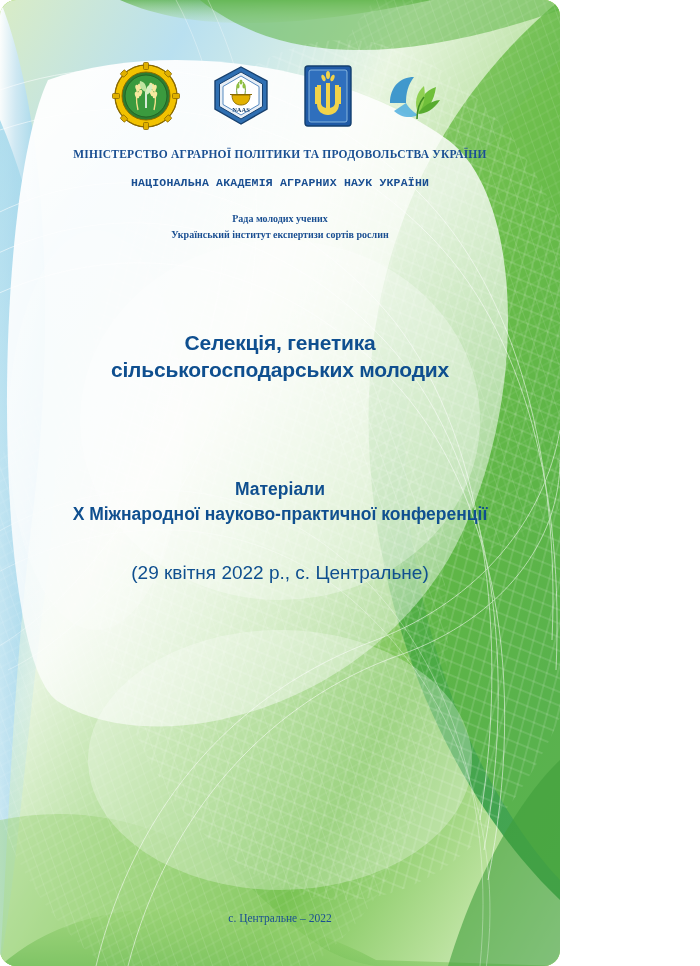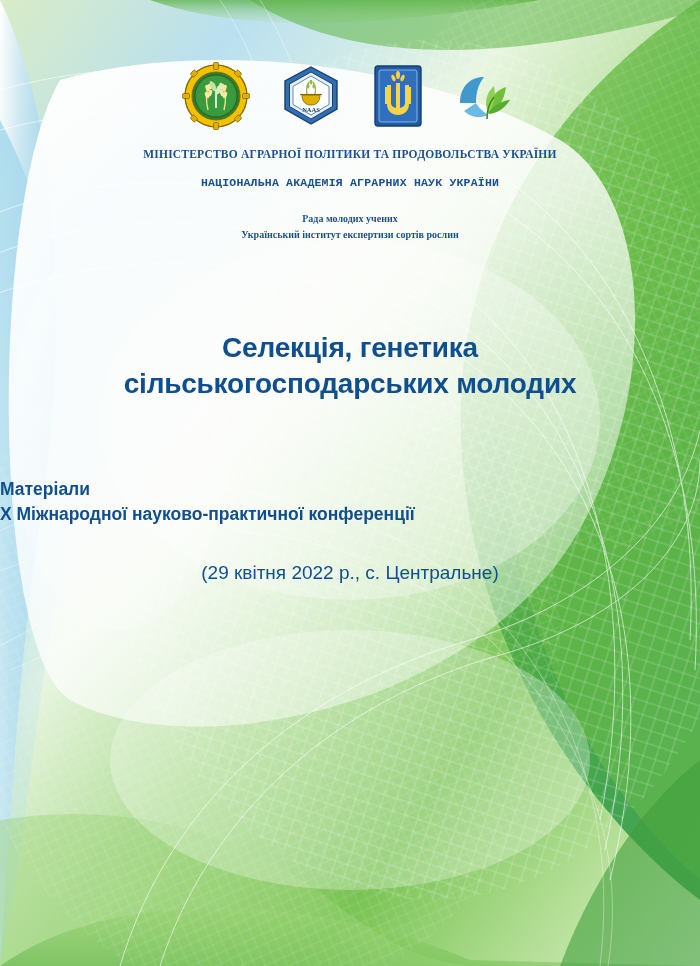--- a/index.html
+++ b/index.html
@@ -6,24 +6,25 @@
     margin: 0;
     padding: 0;
     background: #ffffff;
   }
   body {
     font-family: "Liberation Sans", sans-serif;
   }
 
   .page {
     position: relative;
-    width: 700px;
+    width: 560px;
     height: 966px;
     overflow: hidden;
     background: #84cc16;
+    border-radius: 16px;
   }
 
   
   .bg-art {
     position: absolute;
     inset: 0;
     width: 100%;
     height: 100%;
     z-index: 0;
   }
@@ -85,36 +86,36 @@
   }
 
   
   .main-title {
     position: absolute;
     top: 330px;
     left: 0;
     right: 0;
     text-align: center;
     color: #0f4f8f;
-    font-size: 28px;
+    font-size: 21px;
     font-weight: bold;
     line-height: 1.28;
     letter-spacing: -0.2px;
   }
   .main-title .tl {
     display: block;
   }
 
   
   .materials {
     position: absolute;
     top: 477px;
     left: 0;
     right: 0;
-    text-align: left;
+    text-align: center;
     color: #0f4f8f;
     font-size: 17.5px;
     font-weight: bold;
     line-height: 1.42;
   }
   .materials .ml {
     display: block;
   }
 
   
@@ -372,15 +373,16 @@
       <span class="tl">сільськогосподарських молодих</span>
     </div>
 
     <div class="materials">
       <span class="ml">Матеріали</span>
       <span class="ml">X Міжнародної науково-практичної конференції</span>
     </div>
 
     <div class="date-line">(29 квітня 2022 р., с. Центральне)</div>
 
+    <div class="footer">с. Центральне – 2022</div>
 
   </div>
 </div>
 
 </body></html>

